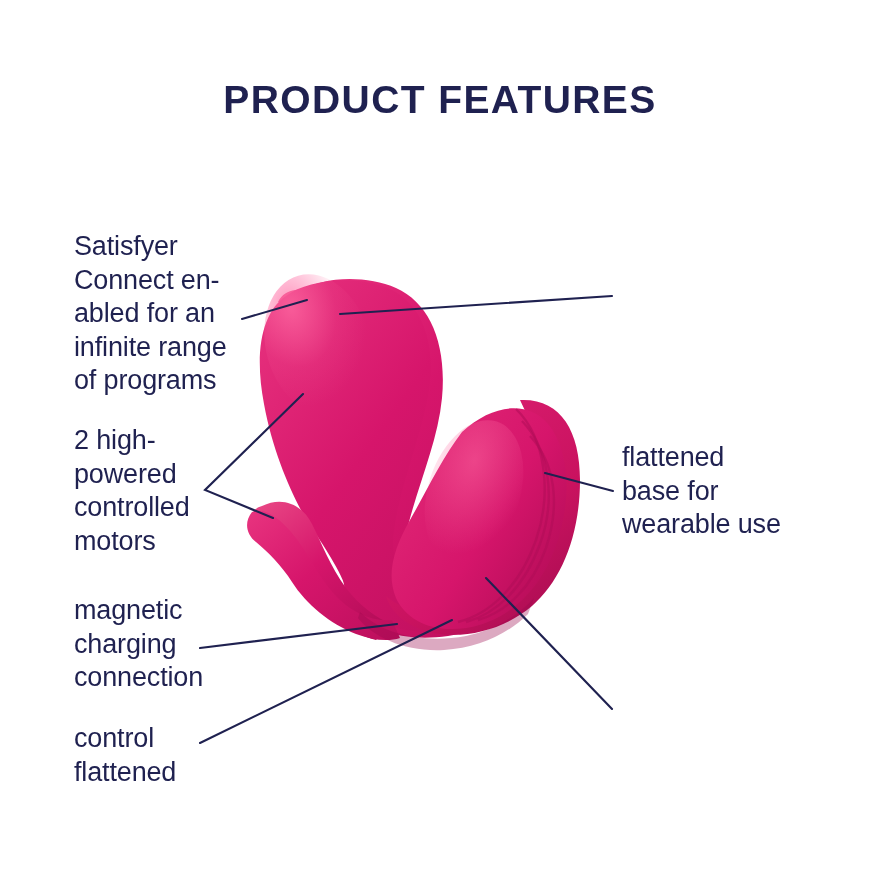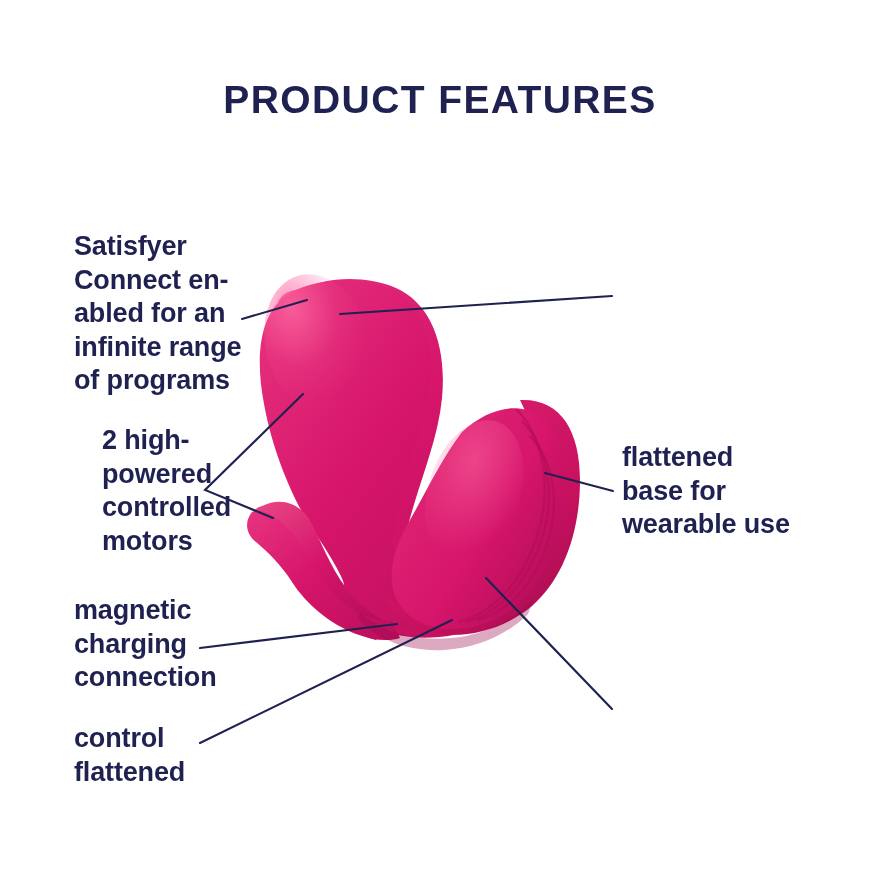--- a/index.html
+++ b/index.html
@@ -28,30 +28,30 @@
     font-weight: bold;
     letter-spacing: 1.4px;
     color: #1f2150;
     font-family: "Liberation Sans", sans-serif;
   }
   .feature-label {
     position: absolute;
     color: #1f2150;
     font-size: 27px;
     line-height: 33.5px;
-    font-weight: 700;
+    font-weight: 400;
     font-family: "Liberation Sans", sans-serif;
     white-space: pre-line;
     letter-spacing: -0.15px;
   }
   .feature-label.left  { text-align: left; }
   .feature-label.right { text-align: left; }
 
   #label-connect      { left: 74px;  top: 230px; width: 215px; }
-  #label-motors       { left: 74px;  top: 424px; width: 200px; margin-left: 28px; }
+  #label-motors       { left: 74px;  top: 424px; width: 200px; }
   #label-magnetic     { left: 74px;  top: 594px; width: 210px; }
   #label-control      { left: 74px;  top: 722px; width: 210px; }
   #label-ergonomic    { left: 622px; top: 230px; width: 215px; }
   #label-flattened    { left: 622px; top: 441px; width: 220px; }
   #label-smooth       { left: 622px; top: 618px; width: 210px; }
 
   #leader-lines, #product-illustration {
     position: absolute;
     left: 0;
     top: 0;

